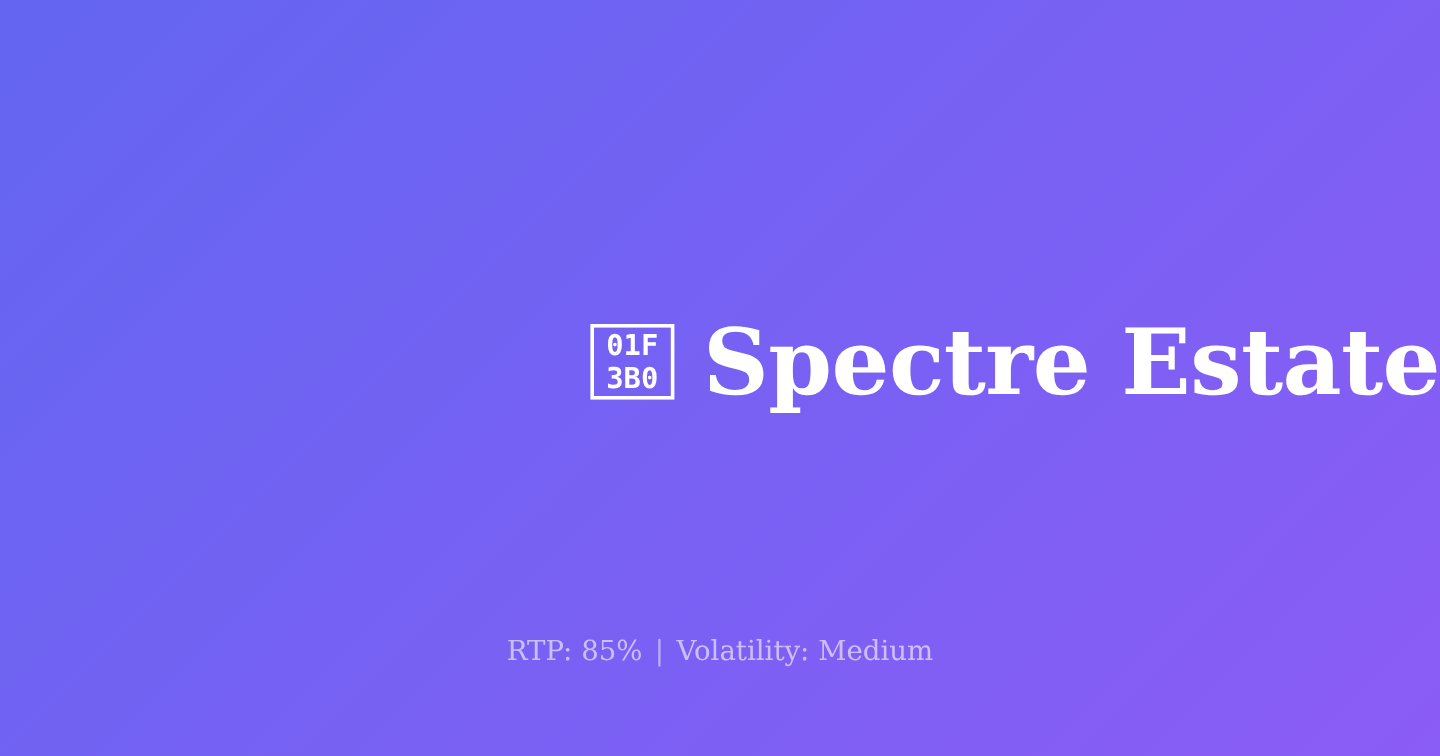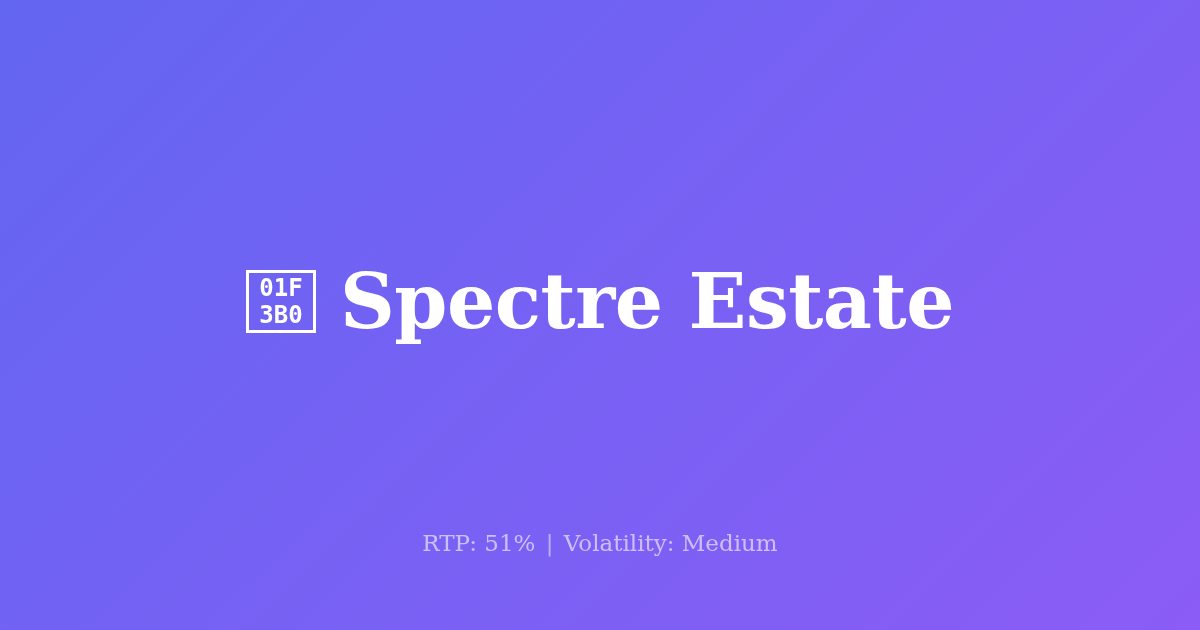--- a/index.html
+++ b/index.html
@@ -16,21 +16,21 @@
     background: #6366f1;
   }
 
   .og-card {
     position: relative;
     box-sizing: border-box;
     width: 1200px;
     height: 630px;
     display: flex;
     flex-direction: column;
-    align-items: center;
+    align-items: flex-end;
     justify-content: center;
     background-image: linear-gradient(135deg, #6366f1 0%, #8b5cf6 100%);
     background-color: #6366f1;
     overflow: hidden;
   }
 
   
   .title-row {
     display: flex;
     flex-direction: row;
@@ -121,19 +121,19 @@
       </span>
     </span>
 
     <h1 class="game-title">Spectre Estate</h1>
 
   </div>
 
 
   <div class="game-meta">
     <span>RTP:</span>
-    <span>51%</span>
+    <span>85%</span>
     <span class="meta-sep">|</span>
     <span>Volatility:</span>
     <span>Medium</span>
   </div>
 
 </div>
 
 </body></html>

